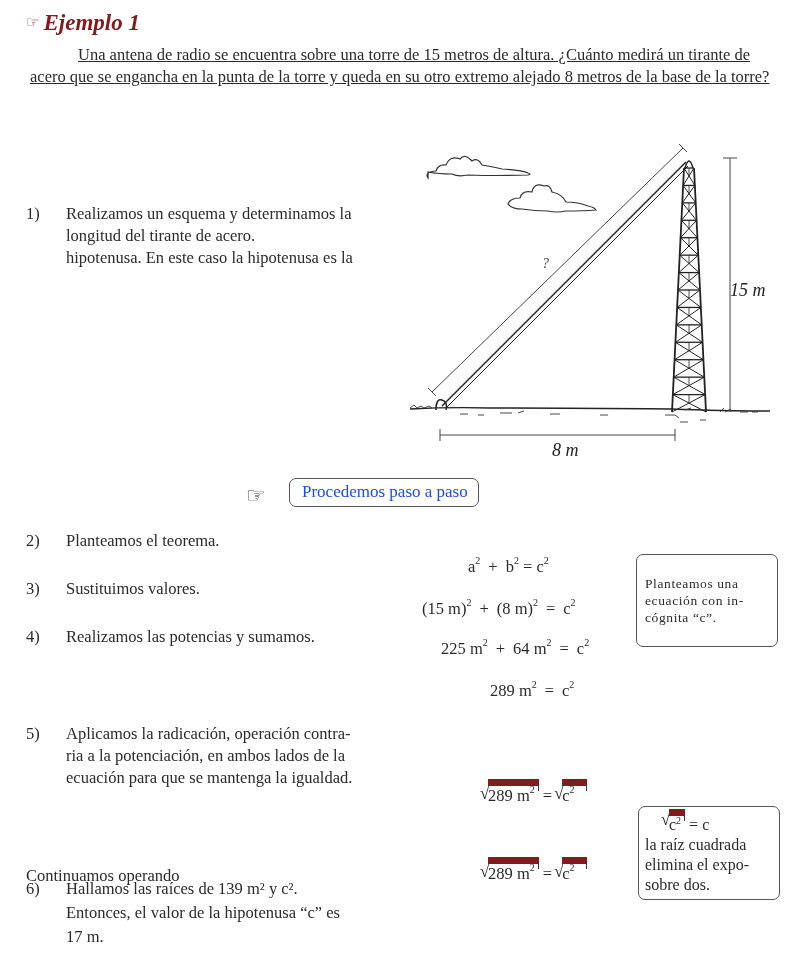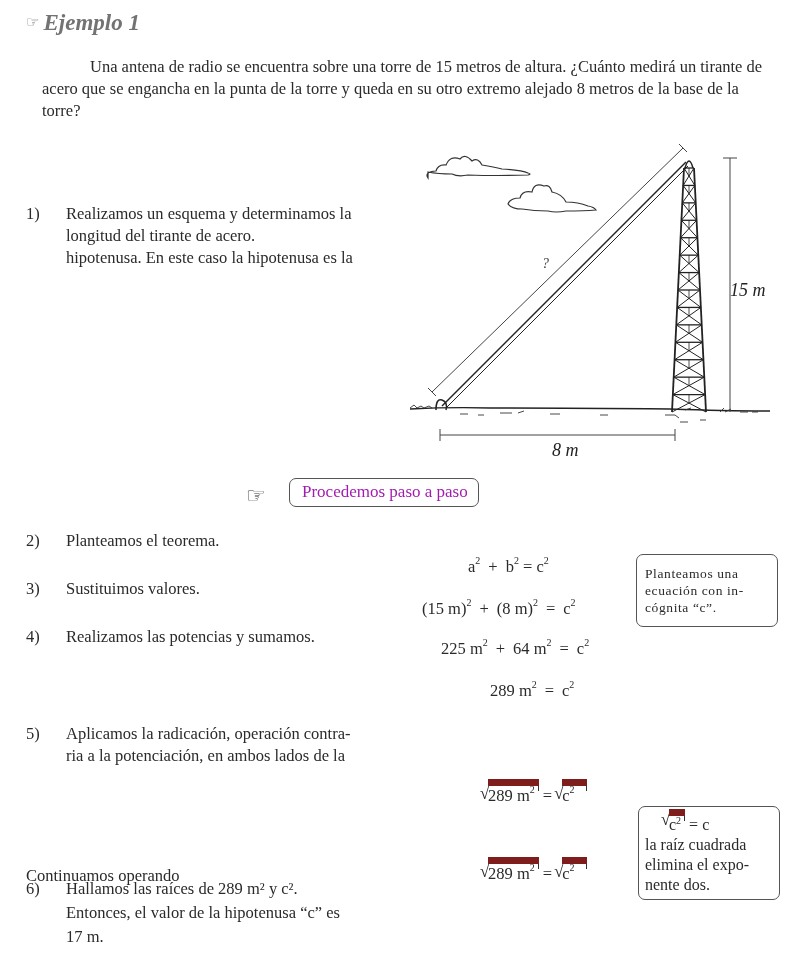--- a/index.html
+++ b/index.html
@@ -3,51 +3,51 @@
 <meta charset="utf-8">
 <style>
   html, body { margin: 0; padding: 0; background: #ffffff; }
   body {
     width: 797px; height: 962px; position: relative; overflow: hidden;
     font-family: "Liberation Serif", "DejaVu Serif", serif;
     color: #2a2a2a;
   }
   .abs { position: absolute; }
   .title {
-    left: 26px; top: 10px; font-size: 23px; font-weight: bold; font-style: italic; color: #737373;
+    left: 26px; top: 10px; font-size: 23px; font-weight: bold; font-style: italic; color: #7f1d1d;
   }
   .title .hand { font-size: 15px; font-style: normal; font-weight: normal; margin-right: 4px; position: relative; top: -3px; }
   .intro {
     left: 26px; top: 40px; width: 760px; font-size: 16.5px; line-height: 22px;
   }
-  .intro p { margin: 16px; text-indent: 48px; }
+  .intro p { margin: 4px; text-indent: 48px; text-decoration: underline; }
 
   .step { font-size: 16.5px; line-height: 22px; }
   .step .num { position: absolute; left: 0; top: 0; }
   .step .txt { margin-left: 40px; }
 
   .math { font-size: 16.5px; white-space: nowrap; color: #2a2a2a; margin-top: 25px; }
   .math sup { font-size: 10px; position: relative; top: -1px; }
   .math .sp { display: inline-block; width: 8px; }
 
   .note {
     border: 1.3px solid #555; border-radius: 7px; background: #fff;
-    font-size: 13.5px; line-height: 17px; padding: 10px 8px; color: #2a2a2a;
+    font-size: 13.5px; line-height: 17px; padding: 20px 8px; color: #2a2a2a;
     letter-spacing: 0.6px; text-align: justify;
   }
   .note2 { font-size: 16px; line-height: 20px; letter-spacing: 0; text-align: left; padding: 4px 6px; }
 
   .sqrt { display: inline-block; position: relative; padding-left: 6px; }
   .sqrt .rad { position: absolute; left: -2px; top: -1px; font-size: 17px; }
   .sqrt .body { border-top: 7px solid #7f1d1d; padding-right: 4px; position: relative; }
   .sqrt .body::after { content: ""; position: absolute; right: 0; top: 0; height: 5px; border-right: 1px solid #333; }
 
   .proc-box {
     left: 289px; top: 478px; border: 1.3px solid #555; border-radius: 7px;
-    font-size: 17px; padding: 3px 10px 4px 12px; color: #a21caf;
+    font-size: 17px; padding: 3px 10px 4px 12px; color: #1d4ed8;
   }
   .proc-hand { left: 246px; top: 483px; font-size: 22px; color: #333; }
 
   .result { font-weight: bold; font-size: 17px; }
 </style>
 </head>
 <body>
 
 <div class="abs title">
   <span class="hand">☞</span><span>Ejemplo 1</span>
@@ -205,20 +205,21 @@
   <div>Planteamos una</div>
   <div>ecuación con in-</div>
   <div>cógnita “c”.</div>
 </div>
 
 <div class="abs step" style="left:26px; top:723px; width:380px;">
   <span class="num">5)</span>
   <div class="txt">
     <div>Aplicamos la radicación, operación contra-</div>
     <div>ria a la potenciación, en ambos lados de la</div>
+    <div>ecuación para que se mantenga la igualdad.</div>
   </div>
 </div>
 
 <div class="abs math" style="left:482px; top:760px;">
   <span class="sqrt"><span class="rad">√</span><span class="body"><span>289 m</span><sup>2</sup></span></span> = <span class="sqrt"><span class="rad">√</span><span class="body"><span>c</span><sup>2</sup>&nbsp;&nbsp;</span></span>
 </div>
 
 <div class="abs step" style="left:26px; top:865px;">
   <span>Continuamos operando</span>
 </div>
@@ -226,27 +227,27 @@
 <div class="abs math" style="left:482px; top:838px;">
   <span class="sqrt"><span class="rad">√</span><span class="body"><span>289 m</span><sup>2</sup></span></span> = <span class="sqrt"><span class="rad">√</span><span class="body"><span>c</span><sup>2</sup>&nbsp;&nbsp;</span></span>
 </div>
 
 <div class="abs note note2" style="left:638px; top:806px; width:128px;">
   <div style="padding-left:18px;">
     <span class="sqrt"><span class="rad">√</span><span class="body"><span>c</span><sup style="font-size:10px;">2</sup></span></span> <span>=  c</span>
   </div>
   <div>la raíz cuadrada</div>
   <div>elimina el expo-</div>
-  <div>nente dos.</div>
+  <div>sobre dos.</div>
 </div>
 
 <div class="abs step" style="left:26px; top:877px; width:390px; line-height:24px;">
   <span class="num">6)</span>
   <div class="txt">
-    <div>Hallamos las raíces de 289 m² y c².</div>
+    <div>Hallamos las raíces de 139 m² y c².</div>
     <div>Entonces, el valor de la hipotenusa “c” es</div>
     <div>17 m.</div>
   </div>
 </div>
 
 <div class="abs math result" style="left:508px; top:930px; white-space:pre;">
   <span>17 m  =  c</span>
 </div>
 
 </body></html>

